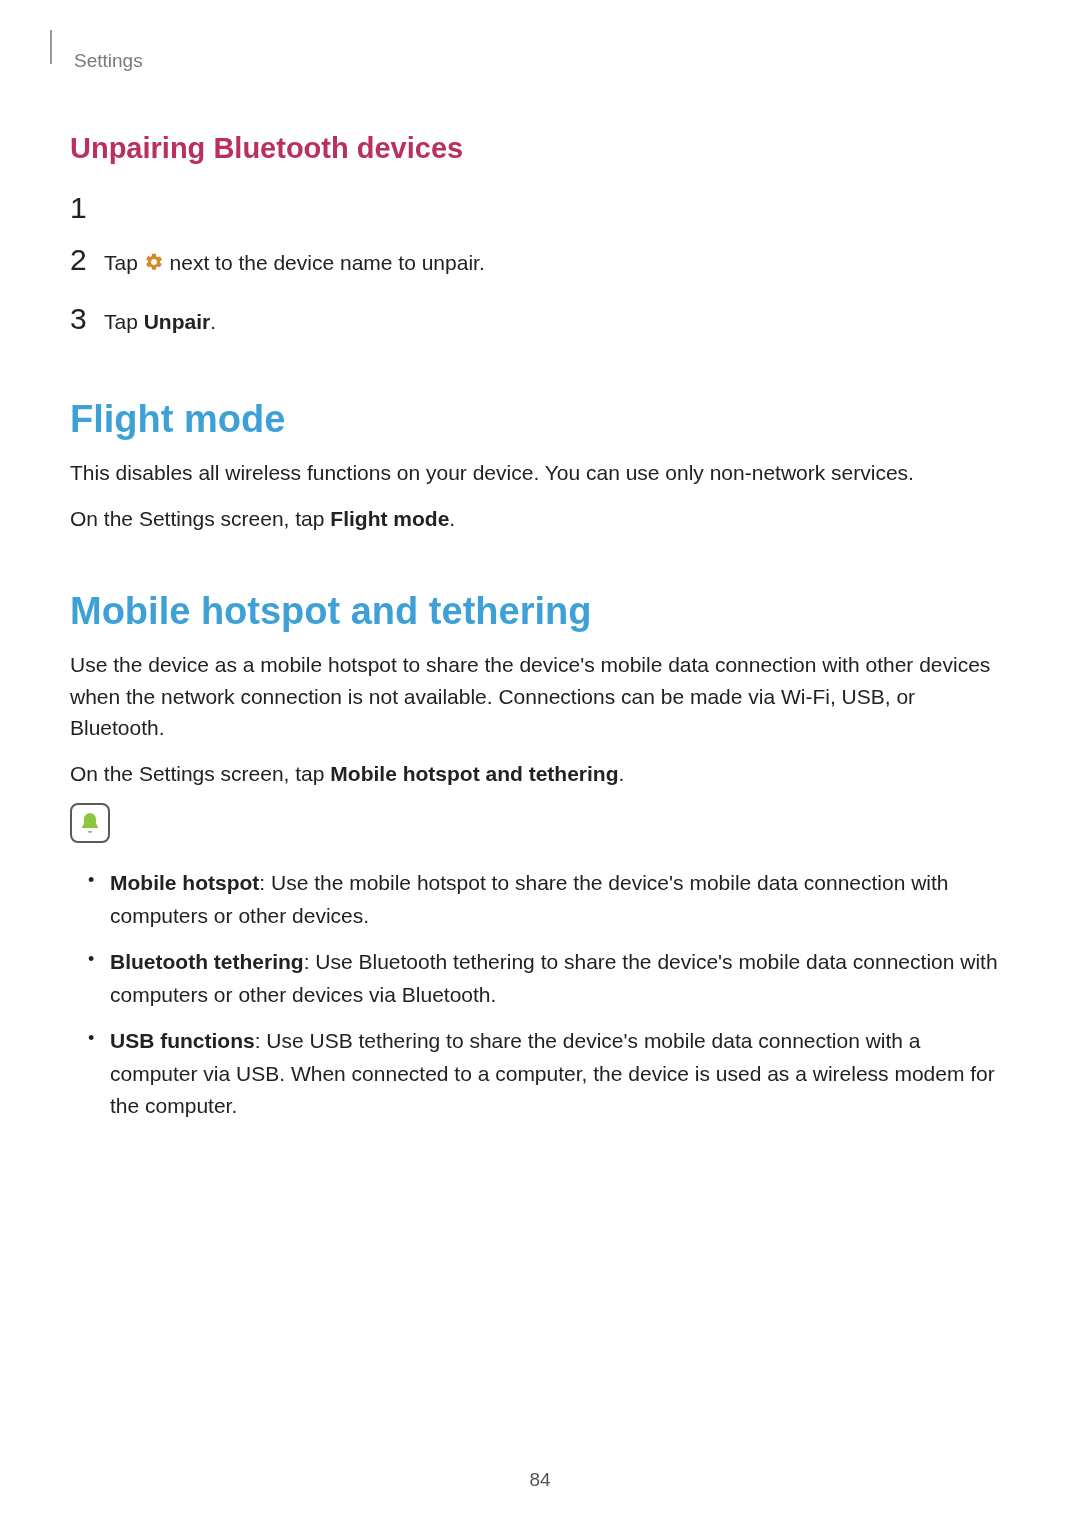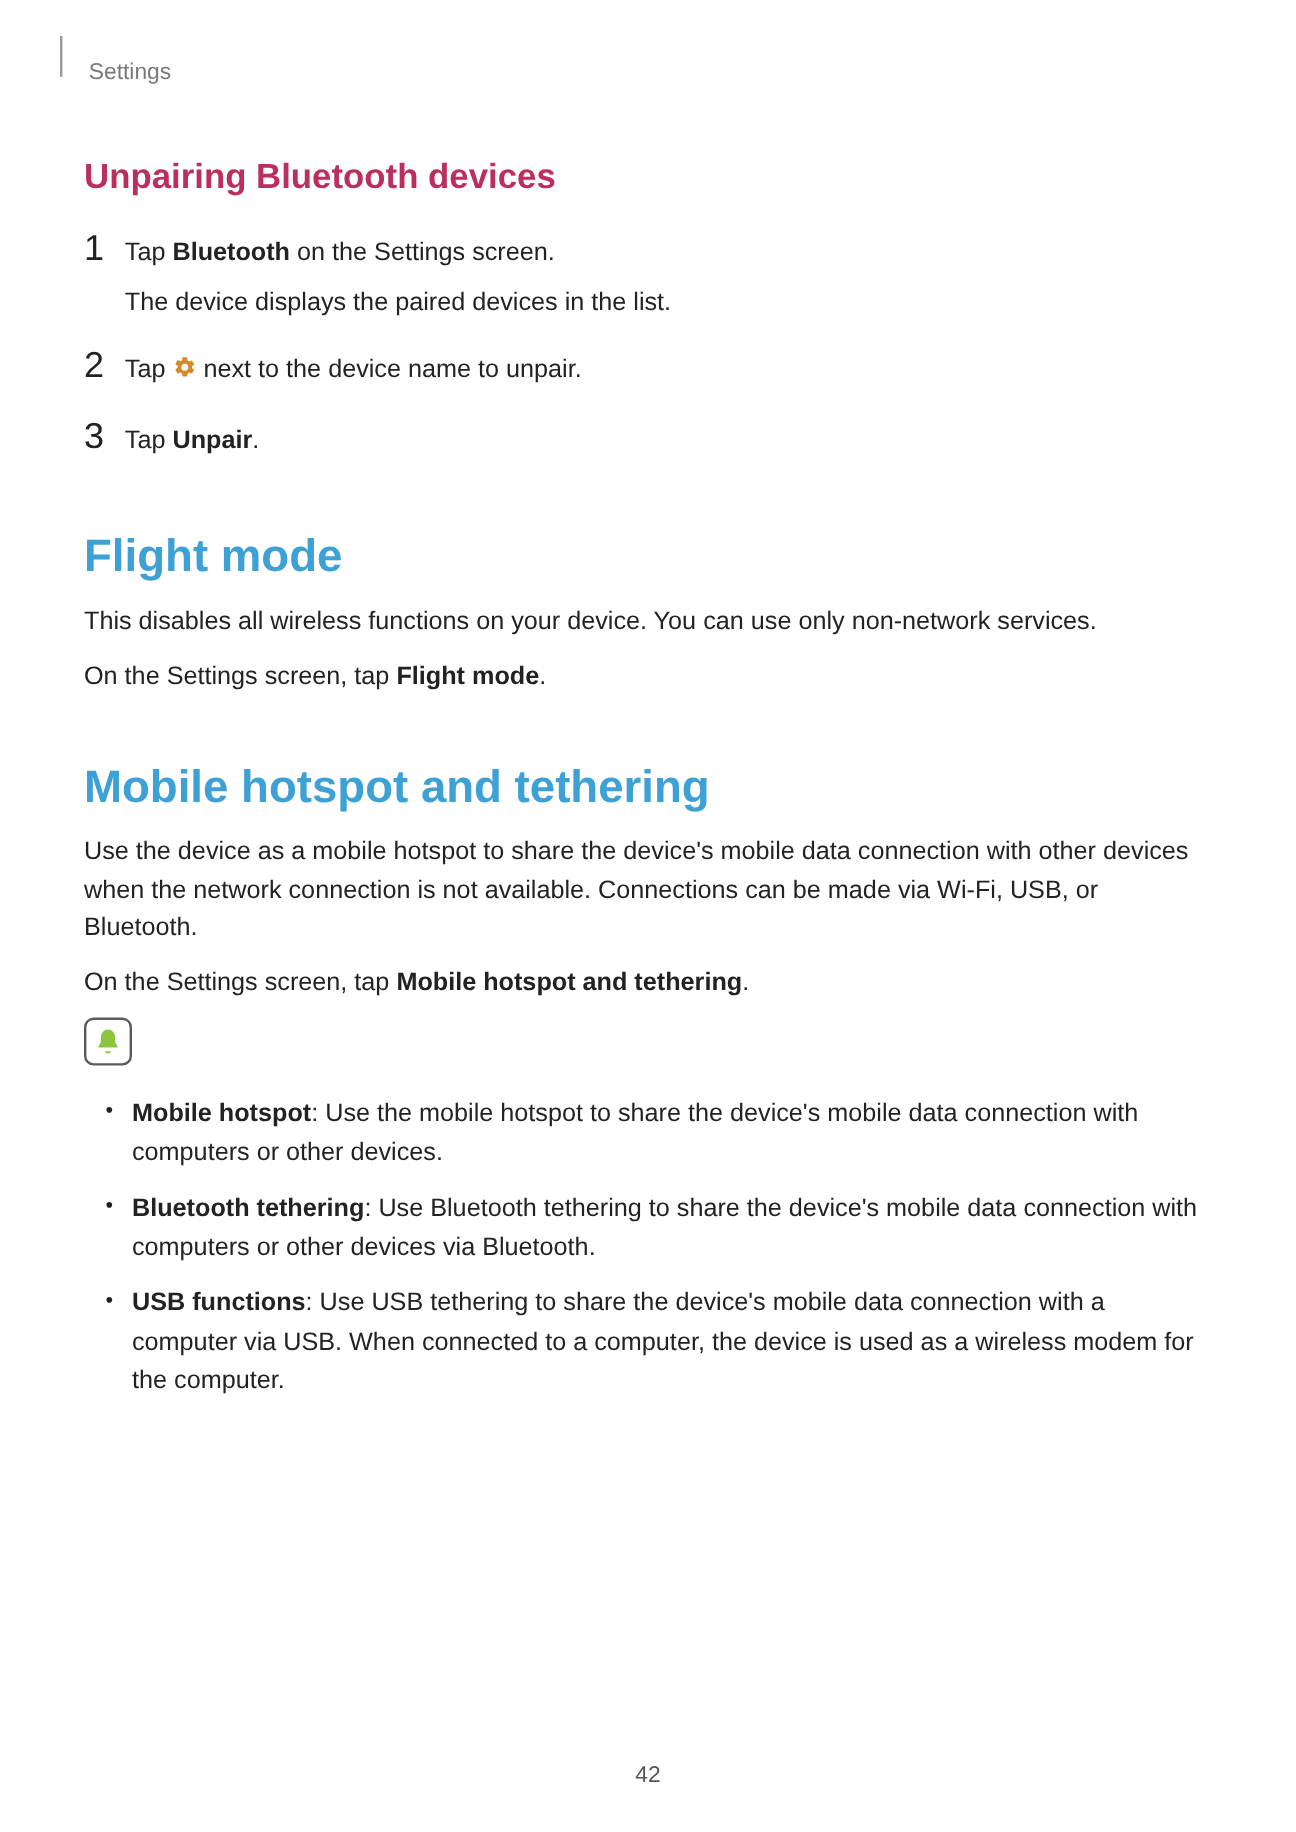--- a/index.html
+++ b/index.html
@@ -118,24 +118,20 @@
 <div class="header-line">
   <span class="header-label">Settings</span>
 </div>
 
 <div class="content">
 
   <h3 class="subheading">Unpairing Bluetooth devices</h3>
 
   <div class="step">
     <div class="step-num">1</div>
-    <div class="step-body">
-      <span>Tap </span><span class="bold">Bluetooth</span><span> on the Settings screen.</span>
-      <span class="sub">The device displays the paired devices in the list.</span>
-    </div>
   </div>
 
   <div class="step" style="margin-top:22px;">
     <div class="step-num">2</div>
     <div class="step-body">
       <span>Tap </span><span class="gear-icon"><svg width="20" height="20" viewBox="0 0 24 24">
             <path fill="#d38a2a" d="M19.14,12.94a7.07,7.07,0,0,0,.05-.94,7.07,7.07,0,0,0-.05-.94l2.03-1.58a.5.5,0,0,0,.12-.64l-1.92-3.32a.5.5,0,0,0-.61-.22l-2.39.96a7.22,7.22,0,0,0-1.63-.94l-.36-2.54A.5.5,0,0,0,13.88,2H10.12a.5.5,0,0,0-.5.42l-.36,2.54a7.22,7.22,0,0,0-1.63.94l-2.39-.96a.5.5,0,0,0-.61.22L2.71,8.48a.5.5,0,0,0,.12.64l2.03,1.58a7.07,7.07,0,0,0-.05.94,7.07,7.07,0,0,0,.05.94L2.83,14.16a.5.5,0,0,0-.12.64l1.92,3.32a.5.5,0,0,0,.61.22l2.39-.96a7.22,7.22,0,0,0,1.63.94l.36,2.54a.5.5,0,0,0,.5.42h3.76a.5.5,0,0,0,.5-.42l.36-2.54a7.22,7.22,0,0,0,1.63-.94l2.39.96a.5.5,0,0,0,.61-.22l1.92-3.32a.5.5,0,0,0-.12-.64ZM12,15.5A3.5,3.5,0,1,1,15.5,12,3.5,3.5,0,0,1,12,15.5Z"></path>
           </svg></span><span> next to the device name to unpair.</span>
     </div>
   </div>
@@ -174,13 +170,13 @@
     <li>
       <span class="bold">Bluetooth tethering</span><span>: Use Bluetooth tethering to share the device's mobile data connection with computers or other devices via Bluetooth.</span>
     </li>
     <li>
       <span class="bold">USB functions</span><span>: Use USB tethering to share the device's mobile data connection with a computer via USB. When connected to a computer, the device is used as a wireless modem for the computer.</span>
     </li>
   </ul>
 
 </div>
 
-<div class="page-num">42</div>
+<div class="page-num">84</div>
 
 </body></html>

